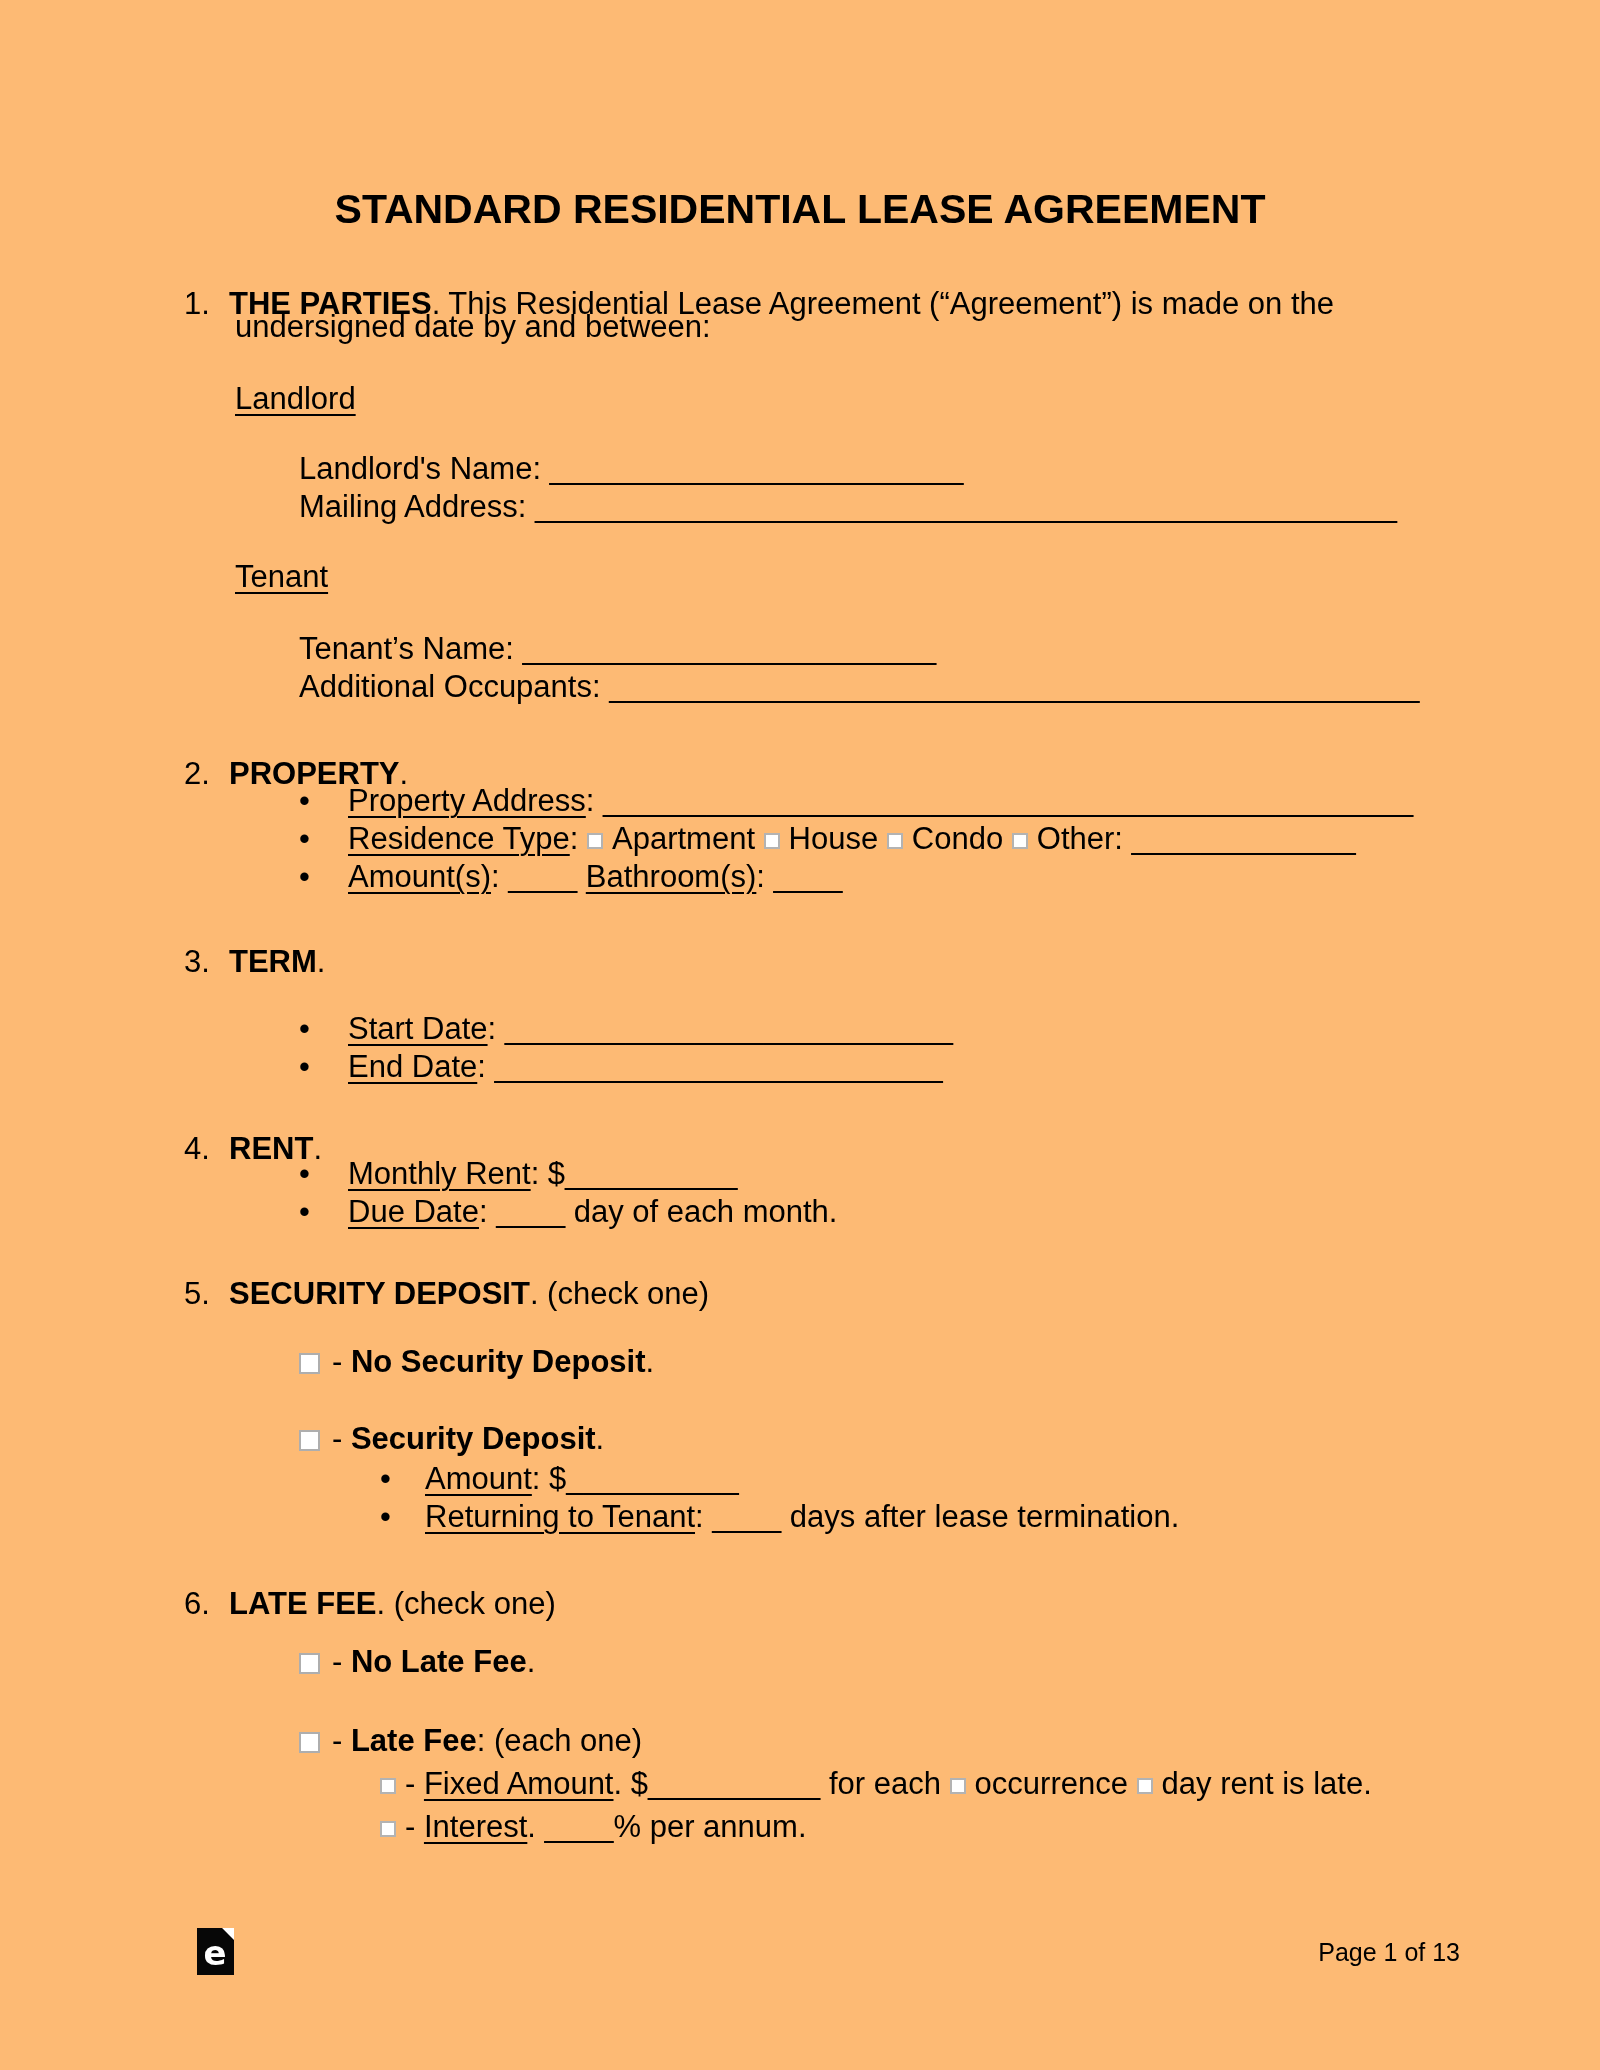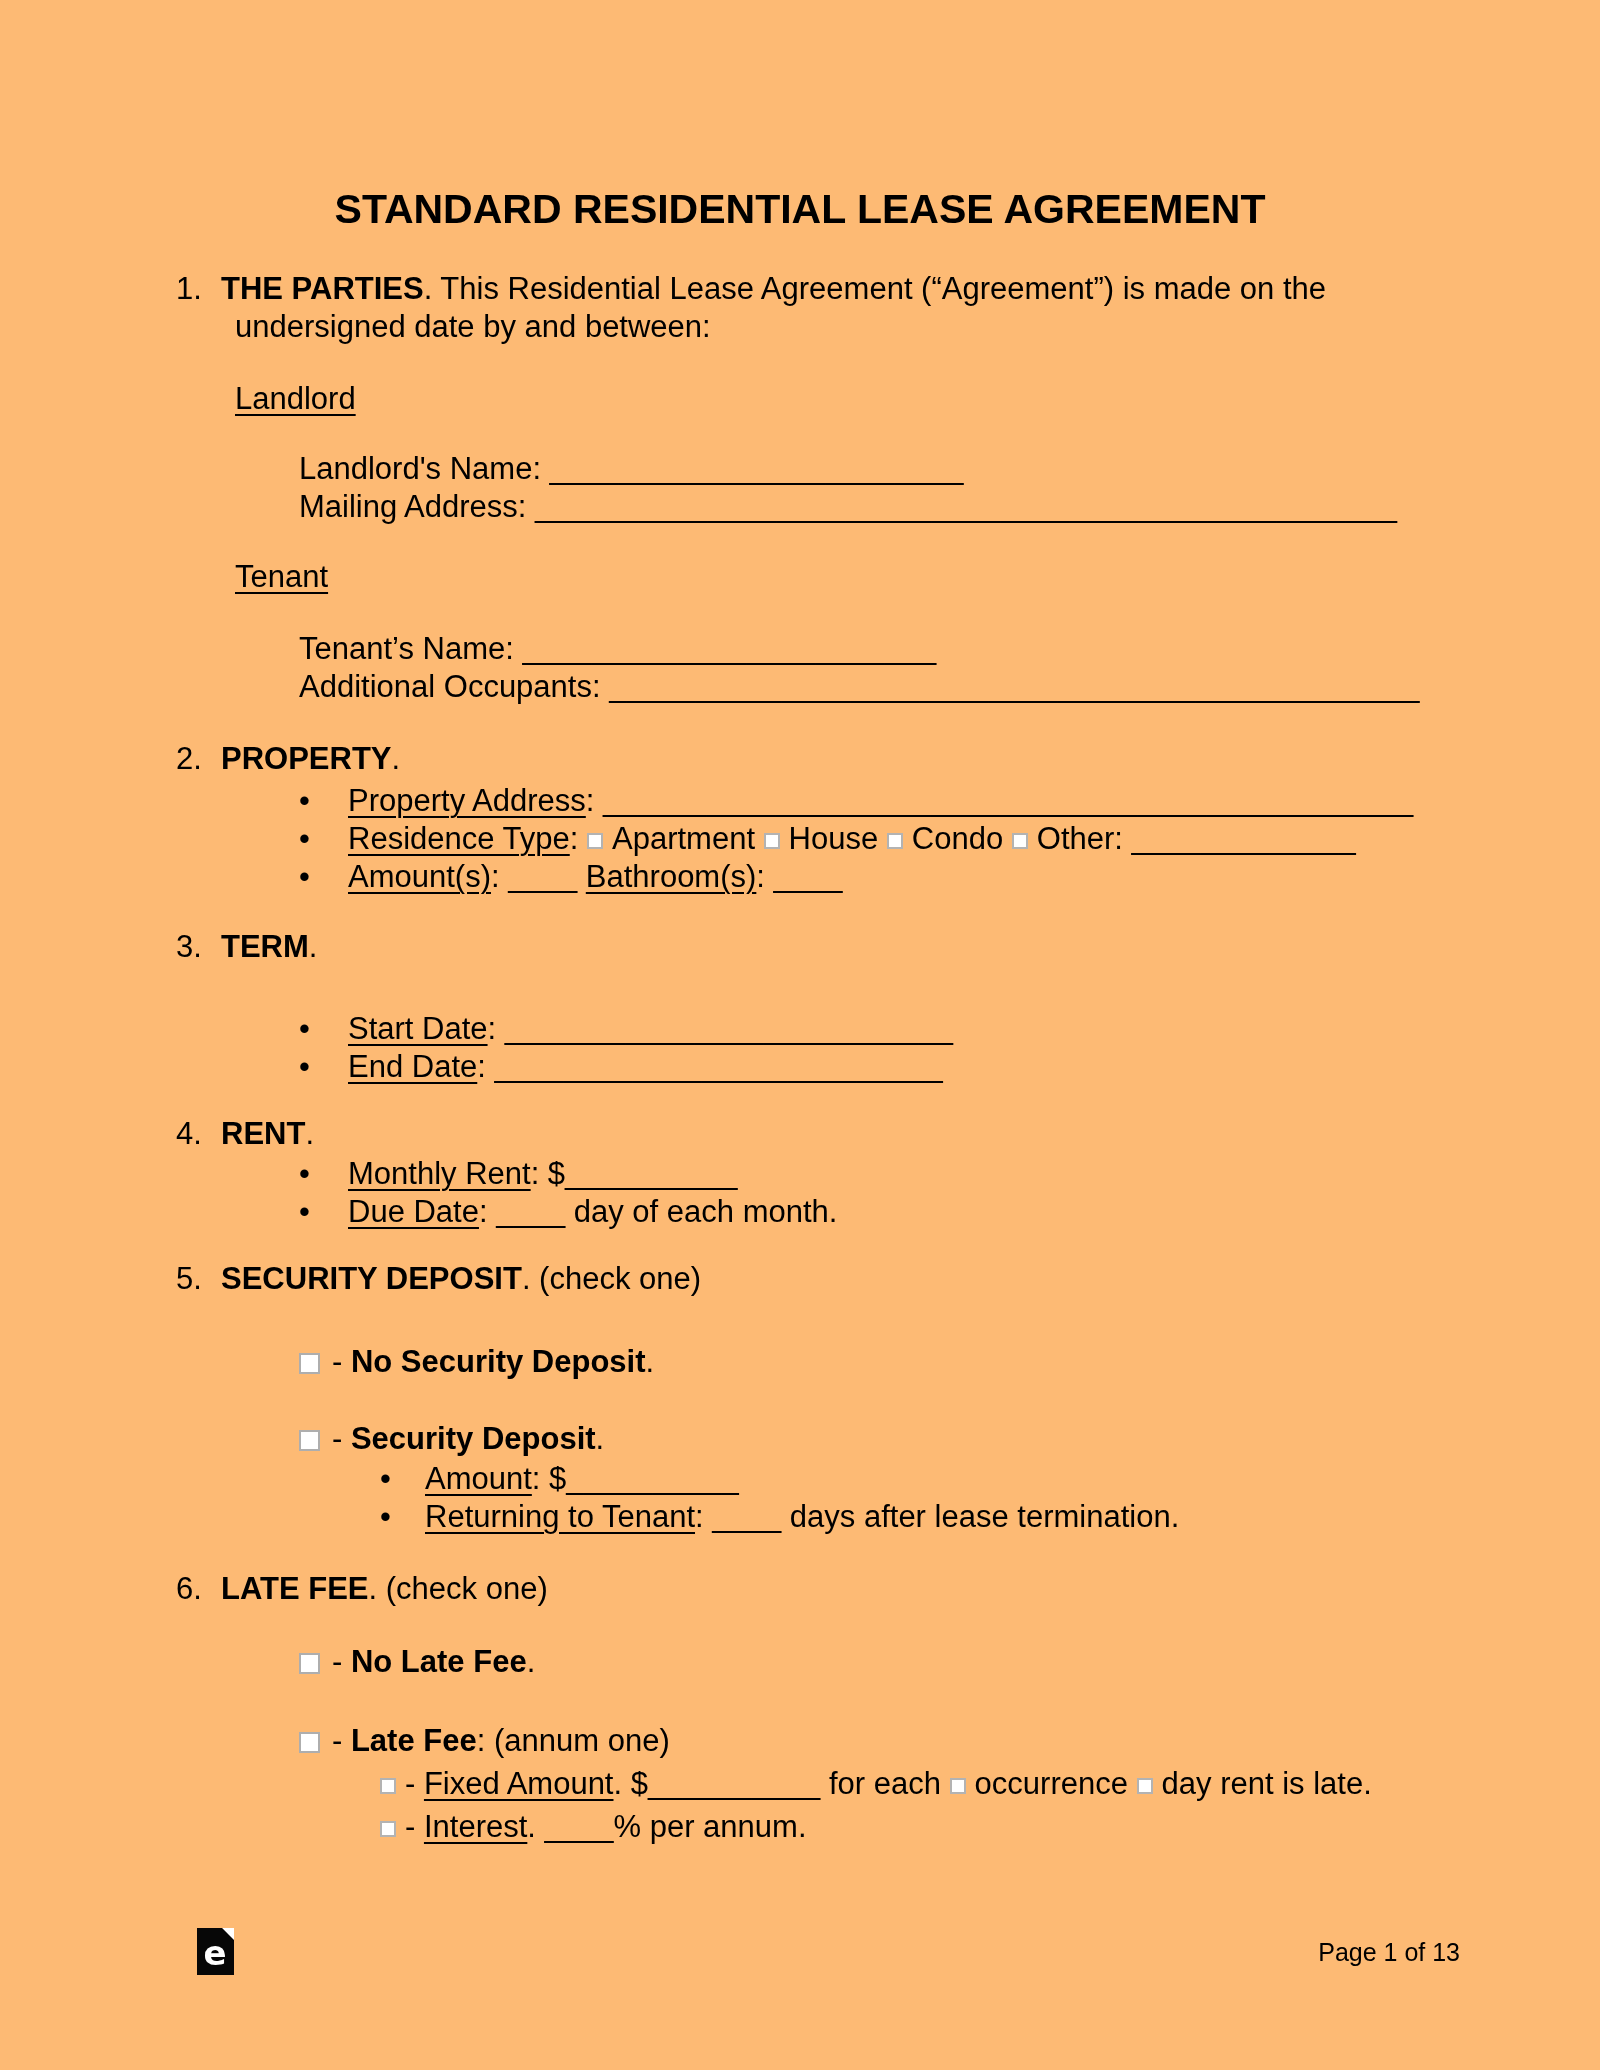--- a/index.html
+++ b/index.html
@@ -27,21 +27,21 @@
     font-size:41px;
     font-weight:bold;
     letter-spacing:0px;
     white-space:pre;
   }
   .b{font-weight:bold;}
   .u{text-decoration:underline;text-decoration-thickness:2px;text-underline-offset:5px;}
   .num{display:inline-block;width:45px;}
   .bullet{display:inline-block;width:49px;}
   .bullet2{display:inline-block;width:45px;}
-  .xa{left:176px;}
+  .xa{left:184px;margin-top:15px;}
   .xb{left:235px;}
   .xc{left:283px;margin-left:16px;}
   .xd{left:380px;}
   .cb-lg{
     display:inline-block;
     width:17px;height:17px;
     border:2px solid #aeaeae;
     background:#ffffff;
     vertical-align:-2px;
     margin-right:12px;
@@ -111,21 +111,21 @@
 
   <div class="line xc" style="top:1420px"><span class="cb-lg"></span><span>- </span><span class="b">Security Deposit</span><span>.</span></div>
 
   <div class="line xd" style="top:1460px"><span class="bullet2">•</span><span class="u">Amount</span><span>: $__________</span></div>
   <div class="line xd" style="top:1498px"><span class="bullet2">•</span><span class="u">Returning to Tenant</span><span>: ____ days after lease termination.</span></div>
 
   <div class="line xa" style="top:1570px"><span class="num">6.</span><span class="b">LATE FEE</span><span>. (check one)</span></div>
 
   <div class="line xc" style="top:1643px"><span class="cb-lg"></span><span>- </span><span class="b">No Late Fee</span><span>.</span></div>
 
-  <div class="line xc" style="top:1722px"><span class="cb-lg"></span><span>- </span><span class="b">Late Fee</span><span>: (annum one)</span></div>
+  <div class="line xc" style="top:1722px"><span class="cb-lg"></span><span>- </span><span class="b">Late Fee</span><span>: (each one)</span></div>
 
   <div class="line xd" style="top:1765px"><span class="cb-sm"></span><span>- </span><span class="u">Fixed Amount</span><span>. $__________ for each </span><span class="cb-sm"></span><span>occurrence </span><span class="cb-sm"></span><span>day rent is late.</span></div>
 
   <div class="line xd" style="top:1808px"><span class="cb-sm"></span><span>- </span><span class="u">Interest</span><span>. ____% per annum.</span></div>
 
   <div class="footer-logo">
     <svg width="37" height="47" viewBox="0 0 37 47">
       <path d="M0 0 H24 L37 13 V47 H0 Z" fill="#070707"></path>
       <path d="M24 0 V13 H37 Z" fill="#070707"></path>
       <path d="M24 0 L37 13 L37 0 Z" fill="#ffffff"></path>

